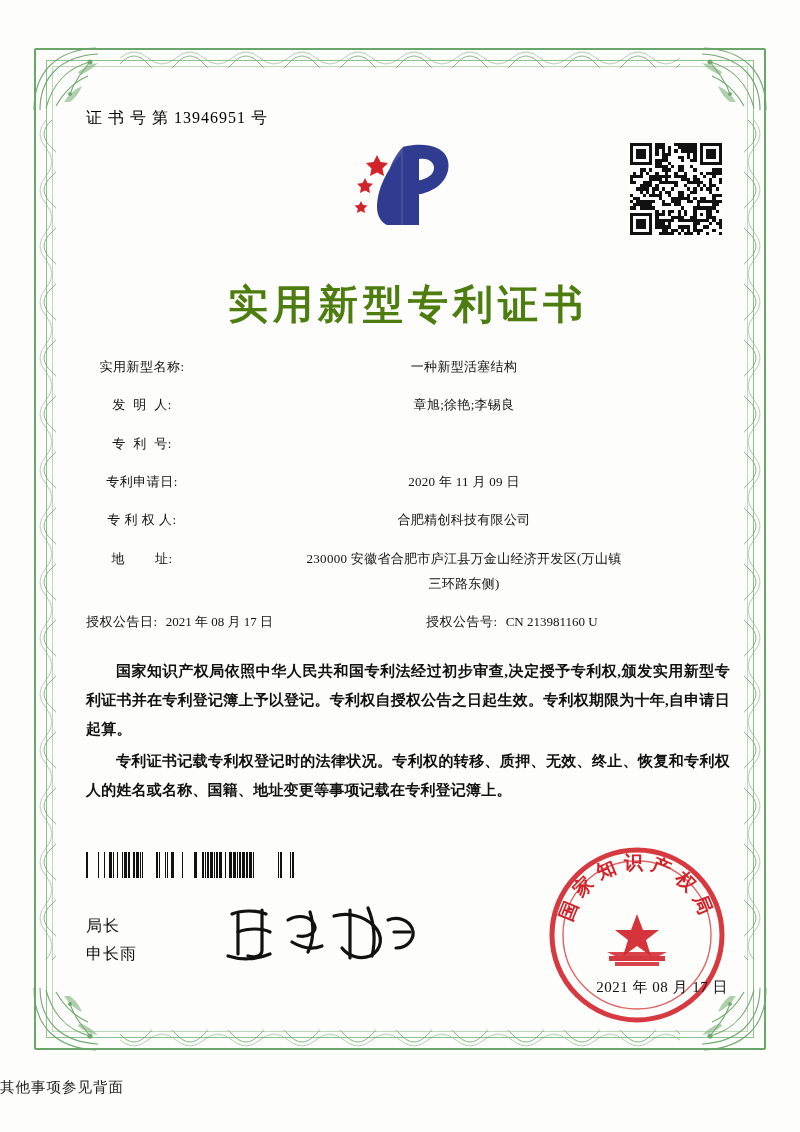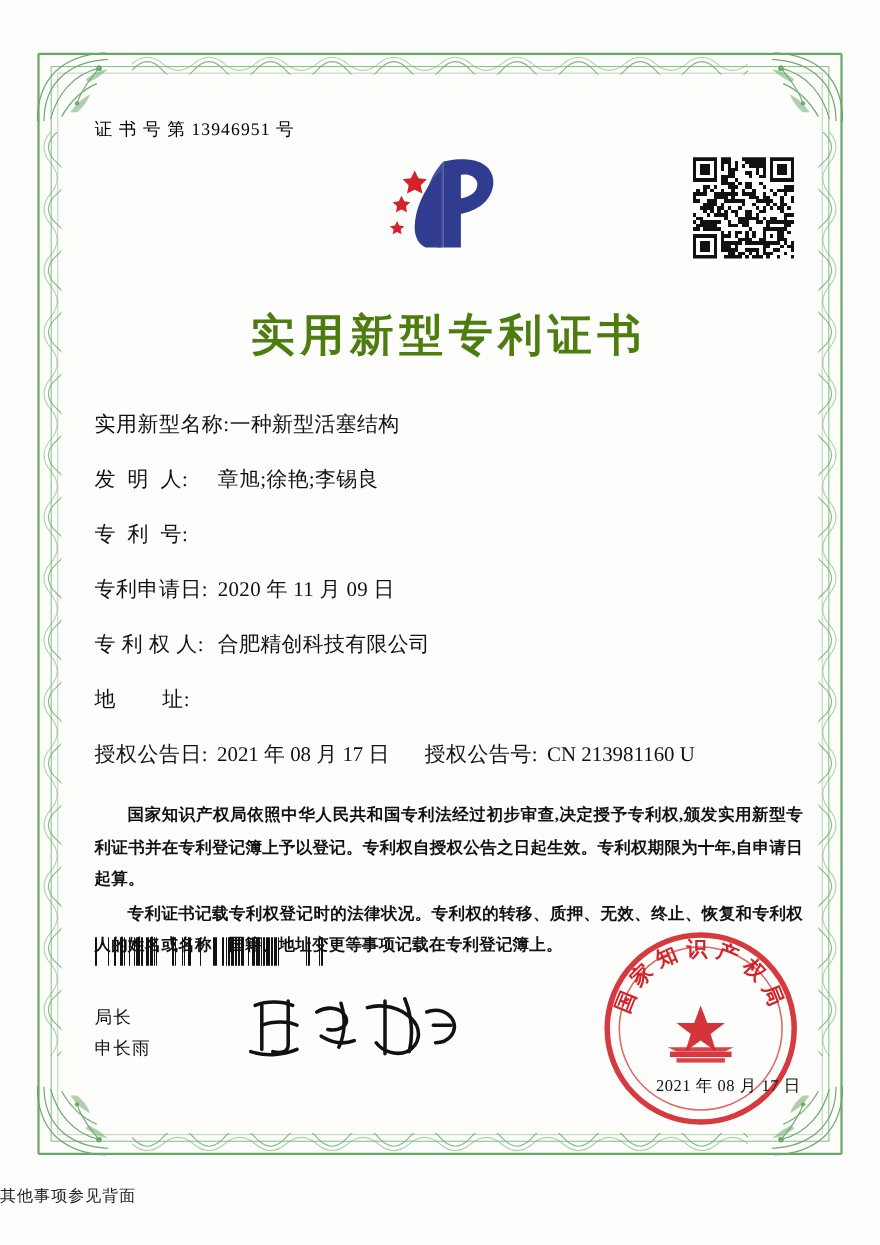--- a/index.html
+++ b/index.html
@@ -105,24 +105,25 @@
     text-align: center;
     font-size: 40px;
     font-weight: bold;
     letter-spacing: 5px;
     margin: 22px 0 0 0;
     color: #4d7c0f;
     font-family: "Liberation Serif", "DejaVu Serif", serif;
   }
 
   .fields {
-    margin-top: 36px;
-    font-size: 19px;
+    margin-top: 22px;
+    font-size: 13px;
     line-height: 1.95;
     color: #111;
+    text-align: center;
   }
   .field {
     display: flex;
     align-items: flex-start;
     margin-bottom: 13px;
   }
   .field .lbl {
     flex: 0 0 112px;
     white-space: pre;
     letter-spacing: 0.5px;
@@ -131,20 +132,21 @@
     flex: 1 1 auto;
     letter-spacing: 0.3px;
   }
   .field .val .sub {
     display: block;
     margin-left: 0;
   }
   .field-two {
     display: flex;
     margin-bottom: 13px;
+    gap: 40px;
   }
   .field-two .half {
     display: flex;
     align-items: flex-start;
   }
   .field-two .half.first { flex: 0 0 300px; }
   .field-two .lbl2 { white-space: pre; letter-spacing: .5px; }
   .field-two .val2 { margin-left: 8px; }
 
   .paras {
@@ -791,20 +793,24 @@
         <div class="val">2020 年 11 月 09 日</div>
       </div>
 
       <div class="field">
         <div class="lbl">专 利 权 人:</div>
         <div class="val">合肥精创科技有限公司</div>
       </div>
 
       <div class="field">
         <div class="lbl">地        址:</div>
+        <div class="val">
+          <span>230000 安徽省合肥市庐江县万金山经济开发区(万山镇</span>
+          <span class="sub">三环路东侧)</span>
+        </div>
       </div>
 
       <div class="field-two">
         <div class="half first">
           <span class="lbl2">授权公告日:</span>
           <span class="val2">2021 年 08 月 17 日</span>
         </div>
         <div class="half">
           <span class="lbl2">授权公告号:</span>
           <span class="val2">CN 213981160 U</span>

